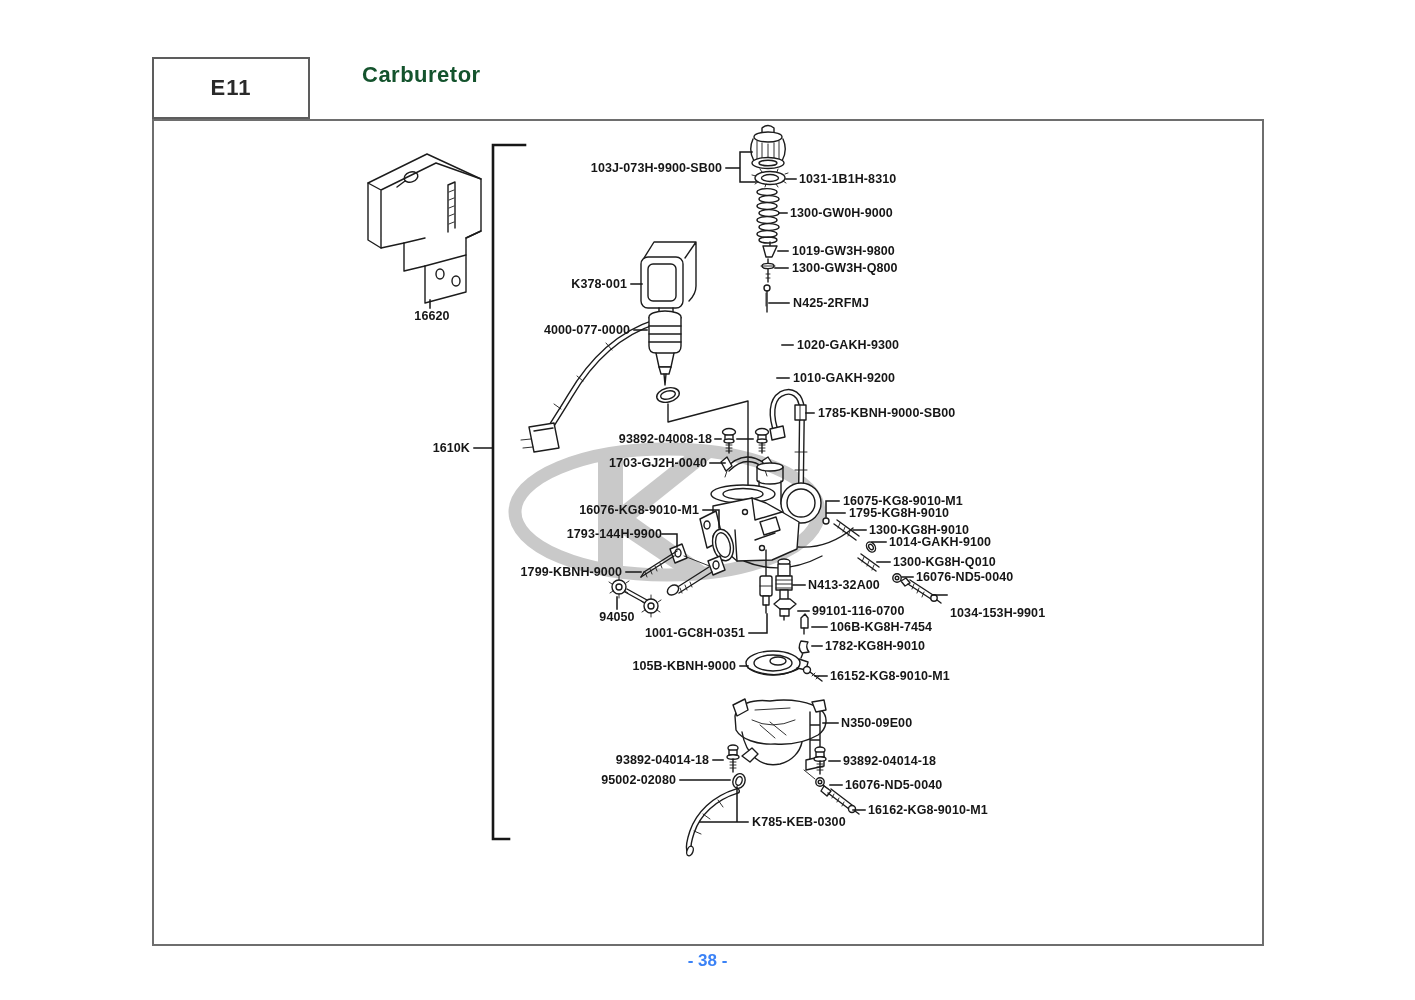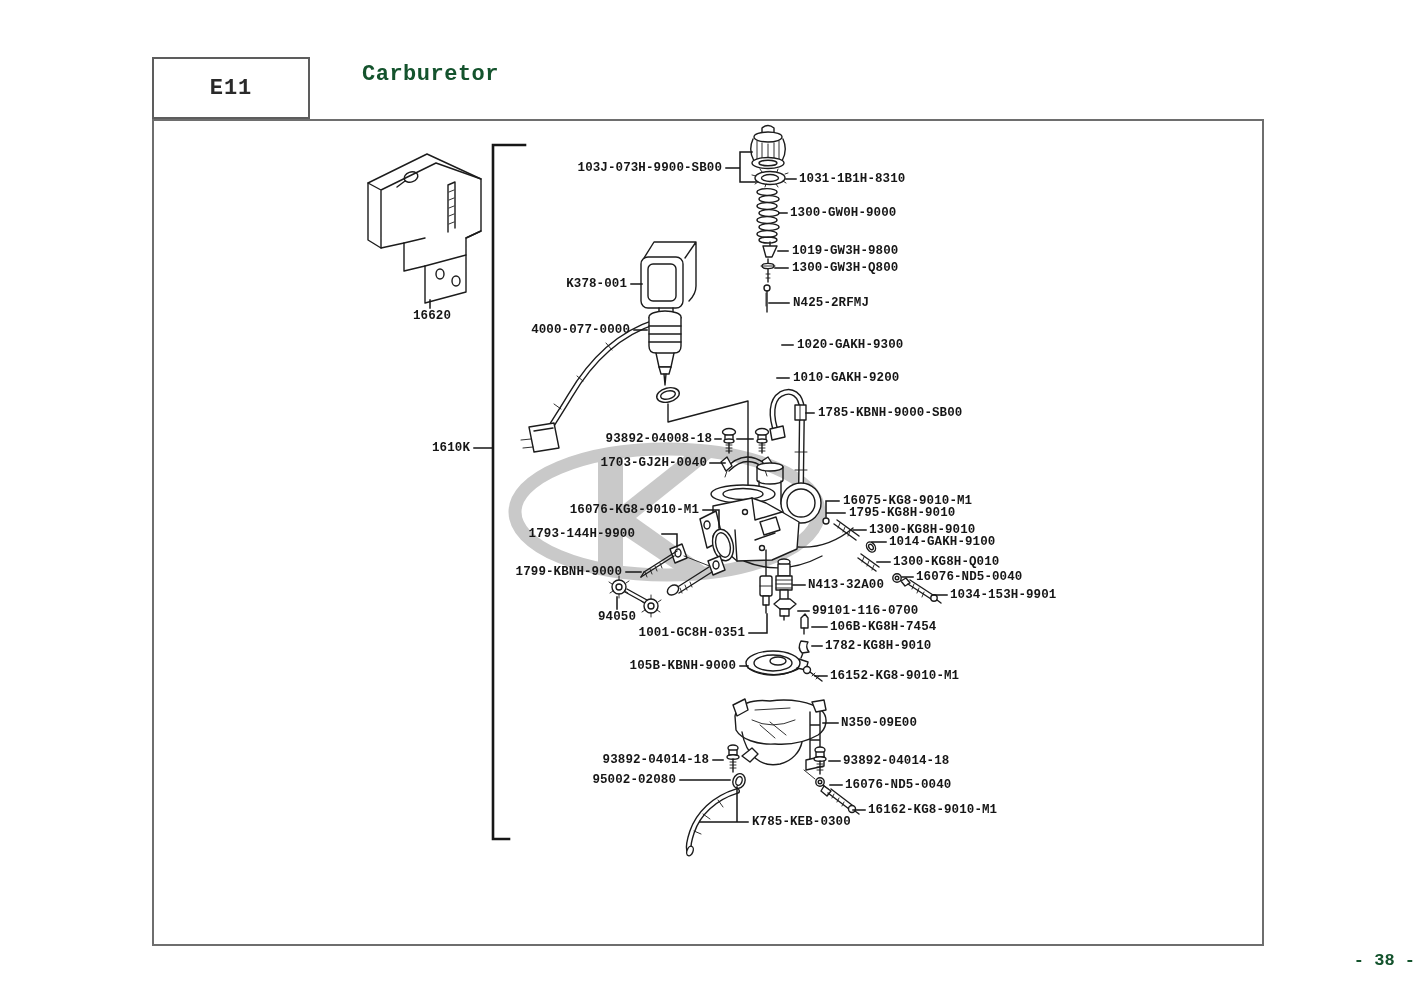--- a/index.html
+++ b/index.html
@@ -1,34 +1,34 @@
 <!DOCTYPE html>
 <html><head>
 <meta charset="utf-8">
 <style>
   html,body{margin:0;padding:0;width:1415px;height:1000px;background:#ffffff;
     font-family:"Liberation Sans",sans-serif;position:relative;overflow:hidden;}
-  #page{position:absolute;left:0;top:0;width:1173px;height:1000px;font-family:Liberation Mono, monospace;}
+  #page{position:absolute;left:0;top:0;width:1173px;height:1000px;}
   .code-box{position:absolute;left:152px;top:57px;width:158px;height:62px;
     border:2px solid #5d5d5d;box-sizing:border-box;display:flex;align-items:center;
     justify-content:center;font-size:22px;font-weight:bold;color:#2a2a2a;
     letter-spacing:1px;background:#fff;z-index:3;}
   .page-title{position:absolute;left:362px;top:62px;font-size:22px;font-weight:bold;
     color:#14532d;letter-spacing:0.5px;z-index:3;}
   .frame{position:absolute;left:152px;top:119px;width:1112px;height:827px;
     border:2px solid #6e6e6e;box-sizing:border-box;z-index:0;background:#fff;}
   .wmtext{position:absolute;left:678px;top:606px;transform:translateX(-50%);
     font-size:75px;font-weight:bold;letter-spacing:11px;color:#c9c9c9;z-index:1;
     white-space:nowrap;}
   svg.art{position:absolute;left:0;top:0;z-index:2;}
   #labels{position:absolute;left:0;top:0;width:1415px;height:1000px;z-index:4;pointer-events:none;}
   .plabel{position:absolute;font-weight:bold;font-size:12.5px;line-height:14px;
     color:#161616;white-space:nowrap;letter-spacing:0.1px;}
-  .pageno{position:absolute;left:0;top:951px;width:1415px;text-align:right;
-    font-size:17px;font-weight:bold;color:#14532d;z-index:3;}
+  .pageno{position:absolute;left:0;top:951px;width:1415px;text-align:center;
+    font-size:17px;font-weight:bold;color:#3b82f6;z-index:3;}
   .ln{fill:none;stroke:#1c1c1c;stroke-width:1.4;stroke-linecap:round;stroke-linejoin:round;}
   .th{fill:none;stroke:#1c1c1c;stroke-width:0.9;stroke-linecap:round;}
   .fw{fill:#ffffff;stroke:#1c1c1c;stroke-width:1.4;stroke-linejoin:round;}
   .tube{fill:none;stroke:#1c1c1c;stroke-width:6;stroke-linecap:round;}
   .tubein{fill:none;stroke:#ffffff;stroke-width:3.2;stroke-linecap:round;}
   .ldr{fill:none;stroke:#161616;stroke-width:1.5;stroke-linecap:square;}
   .brk{fill:none;stroke:#161616;stroke-width:2.6;stroke-linecap:square;}
 </style>
 </head>
 <body>
@@ -374,32 +374,32 @@
       <div class="plabel" style="top: 277px; right: 788px;">K378-001</div>
       <div class="plabel" style="top: 323px; right: 785px;">4000-077-0000</div>
       <div class="plabel" style="top: 338px; left: 797px;">1020-GAKH-9300</div>
       <div class="plabel" style="top: 371px; left: 793px;">1010-GAKH-9200</div>
       <div class="plabel" style="top: 406px; left: 818px;">1785-KBNH-9000-SB00</div>
       <div class="plabel" style="top: 309px; left: 432px; transform: translateX(-50%);">16620</div>
       <div class="plabel" style="top: 441px; right: 945px;">1610K</div>
       <div class="plabel" style="top: 432px; right: 703px;">93892-04008-18</div>
       <div class="plabel" style="top: 456px; right: 708px;">1703-GJ2H-0040</div>
       <div class="plabel" style="top: 503px; right: 716px;">16076-KG8-9010-M1</div>
-      <div class="plabel" style="top: 527px; right: 780px;">1793-144H-9900</div>
+      <div class="plabel" style="top: 527px; right: 753px;">1793-144H-9900</div>
       <div class="plabel" style="top: 565px; right: 793px;">1799-KBNH-9000</div>
       <div class="plabel" style="top: 610px; left: 617px; transform: translateX(-50%);">94050</div>
       <div class="plabel" style="top: 626px; right: 670px;">1001-GC8H-0351</div>
       <div class="plabel" style="top: 659px; right: 679px;">105B-KBNH-9000</div>
       <div class="plabel" style="top: 494px; left: 843px;">16075-KG8-9010-M1</div>
       <div class="plabel" style="top: 506px; left: 849px;">1795-KG8H-9010</div>
       <div class="plabel" style="top: 523px; left: 869px;">1300-KG8H-9010</div>
       <div class="plabel" style="top: 535px; left: 889px;">1014-GAKH-9100</div>
       <div class="plabel" style="top: 555px; left: 893px;">1300-KG8H-Q010</div>
       <div class="plabel" style="top: 570px; left: 916px;">16076-ND5-0040</div>
-      <div class="plabel" style="top: 588px; left: 950px;">1034-153H-9901</div>
+      <div class="plabel" style="top: 606px; left: 950px;">1034-153H-9901</div>
       <div class="plabel" style="top: 578px; left: 808px;">N413-32A00</div>
       <div class="plabel" style="top: 604px; left: 812px;">99101-116-0700</div>
       <div class="plabel" style="top: 620px; left: 830px;">106B-KG8H-7454</div>
       <div class="plabel" style="top: 639px; left: 825px;">1782-KG8H-9010</div>
       <div class="plabel" style="top: 669px; left: 830px;">16152-KG8-9010-M1</div>
       <div class="plabel" style="top: 716px; left: 841px;">N350-09E00</div>
       <div class="plabel" style="top: 753px; right: 706px;">93892-04014-18</div>
       <div class="plabel" style="top: 754px; left: 843px;">93892-04014-18</div>
       <div class="plabel" style="top: 773px; right: 739px;">95002-02080</div>
       <div class="plabel" style="top: 778px; left: 845px;">16076-ND5-0040</div>

